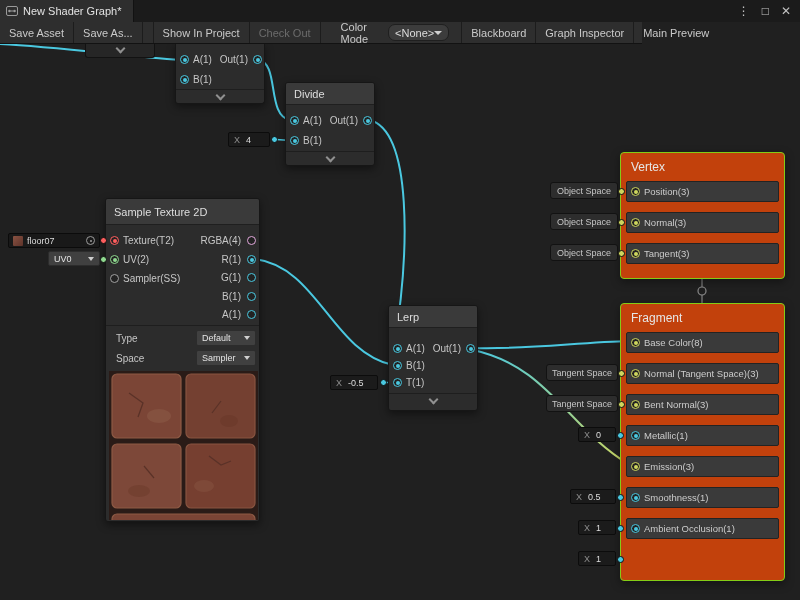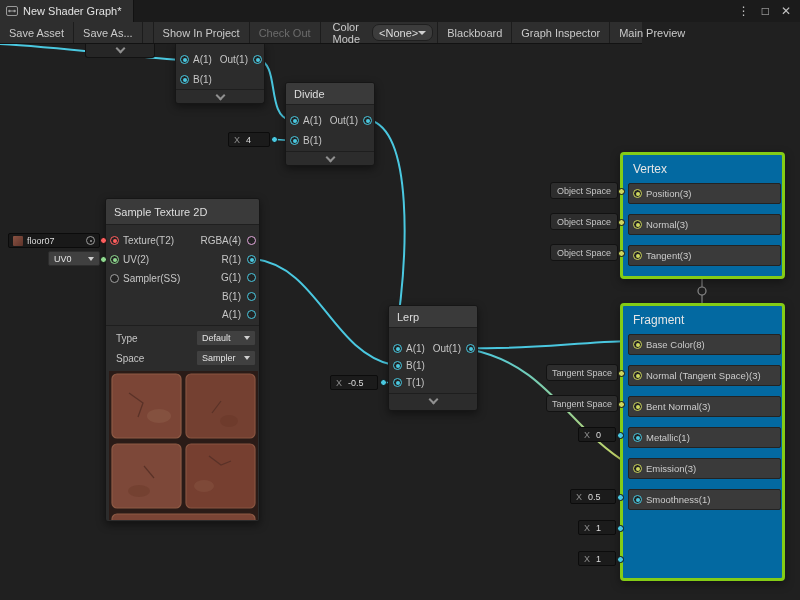--- a/index.html
+++ b/index.html
@@ -10,22 +10,22 @@
   .titlebar { position:absolute; top:0; left:0; width:800px; height:22px; background:#1b1b1b; display:flex; align-items:center; z-index:6; }
   .tab { height:22px; background:#2e2e2e; display:flex; align-items:center; padding:0 12px 0 6px; gap:5px; font-size:11px; color:#e3e3e3; border-right:1px solid #121212; }
   .win-controls { margin-left:auto; display:flex; align-items:center; gap:12px; padding-right:9px; color:#c2c2c2; font-size:12px; }
   .win-controls span { cursor:default; }
 
   
   .toolbar { position:absolute; left:0; top:22px; width:642px; height:22px; background:#2e2e2e; border-bottom:1px solid #121212; display:flex; align-items:stretch; font-size:11px; color:#cacaca; z-index:6; }
   .tbtn { display:flex; align-items:center; padding:0 9px; border-right:1px solid #1c1c1c; white-space:nowrap; }
   .tbtn.gapleft { margin-left:10px; border-left:1px solid #1c1c1c; }
   .tbtn.disabled { color:#6c6c6c; }
-  .tb-label { display:flex; align-items:center; padding:0 8px 0 0; margin-left:12px; }
-  .tb-dd { display:flex; align-items:center; background:#3c3c3c; border:1px solid #1f1f1f; border-radius:7px; margin:2px 4px; padding:0 6px; width:95px; color:#dcdcdc; }
+  .tb-label { display:flex; align-items:center; padding:0 8px 0 0; margin-left:20px; }
+  .tb-dd { display:flex; align-items:center; background:#3c3c3c; border:1px solid #1f1f1f; border-radius:7px; margin:2px 12px; padding:0 6px; width:95px; color:#dcdcdc; }
   .tb-dd .arr { margin-left:auto; width:0; height:0; border-left:4px solid transparent; border-right:4px solid transparent; border-top:4px solid #cfcfcf; }
   .tb-right { margin-left:auto; display:flex; }
   .tb-right .tbtn { border-right:none; border-left:1px solid #1c1c1c; }
 
   
   #wires { position:absolute; left:0; top:0; width:800px; height:600px; z-index:1; }
   .node { position:absolute; background:#2c2c2c; border:1px solid #161616; border-radius:3px; box-shadow:0 3px 9px rgba(0,0,0,.45); z-index:2; }
   .node-header { height:22px; background:#3a3a3a; border-bottom:1px solid #1f1f1f; border-radius:2px 2px 0 0; font-size:11px; color:#dedede; line-height:22px; padding:0 8px; white-space:nowrap; }
   .node-divider { position:absolute; left:0; right:0; border-top:1px solid #1e1e1e; }
   .chevron { position:absolute; width:7px; height:7px; border-right:2px solid #909090; border-bottom:2px solid #909090; transform:rotate(45deg); }
@@ -39,21 +39,21 @@
   .vfield .fx { color:#8f8f8f; }
   .pill { position:absolute; background:#2d2d2d; border:1px solid #121212; border-radius:3px; height:17px; font-size:9px; color:#c6c6c6; display:flex; align-items:center; justify-content:center; padding:0 5px; z-index:2; white-space:nowrap; }
   .mini-dot { position:absolute; width:7px; height:7px; border-radius:50%; background:var(--pc); border:1px solid #0e0e0e; z-index:3; }
   .texfield { position:absolute; left:8px; top:233px; width:92px; height:15px; background:#191919; border:1px solid #0b0b0b; border-radius:2px; display:flex; align-items:center; font-size:9px; color:#dcdcdc; padding:0 4px; gap:4px; z-index:2; }
   .texthumb { width:10px; height:10px; background:linear-gradient(135deg,#8a5242,#5d332a); border-radius:1px; flex:none; }
   .picker { margin-left:auto; width:9px; height:9px; border:1px solid #9b9b9b; border-radius:50%; position:relative; flex:none; }
   .picker::after { content:""; position:absolute; left:2.5px; top:2.5px; width:2px; height:2px; background:#9b9b9b; border-radius:50%; }
   .collapsed-stub { position:absolute; left:85px; top:44px; width:70px; height:14px; background:#262626; border:1px solid #121212; border-top:none; border-radius:0 0 3px 3px; z-index:2; }
 
   
-  .stack { position:absolute; background:#0369a1; border:3px solid #84cc16; border-radius:4px; box-shadow:0 3px 10px rgba(0,0,0,.4); z-index:2; }
+  .stack { position:absolute; background:#c2410c; border:1px solid #84cc16; border-radius:4px; box-shadow:0 3px 10px rgba(0,0,0,.4); z-index:2; }
   .stack-title { font-size:12px; color:#e6e6e6; padding:7px 10px 5px; }
   .stack-row { position:absolute; left:5px; width:153px; height:21px; background:#3a3a3a; border:1px solid #232323; border-radius:2px; }
   .stack-row .port { left:4px; top:5px; }
   .stack-row .plabel { left:17px; top:4px; font-size:9.5px; color:#cccccc; }
 </style>
 </head>
 <body>
 
 <div id="app">
 
@@ -250,20 +250,24 @@
       <span class="plabel">Metallic(1)</span>
     </div>
     <div class="stack-row" style="top:152px">
       <span class="port connected" style="--pc:#cdd65e"></span>
       <span class="plabel">Emission(3)</span>
     </div>
     <div class="stack-row" style="top:183px">
       <span class="port connected" style="--pc:#4ac8e0"></span>
       <span class="plabel">Smoothness(1)</span>
     </div>
+    <div class="stack-row" style="top:214px">
+      <span class="port connected" style="--pc:#4ac8e0"></span>
+      <span class="plabel">Ambient Occlusion(1)</span>
+    </div>
   </div>
   <div class="pill" style="left:546px;top:364px;width:72px">Tangent Space</div>
   <span class="mini-dot" style="--pc:#cdd65e;left:618px;top:369.5px"></span>
   <div class="pill" style="left:546px;top:395px;width:72px">Tangent Space</div>
   <span class="mini-dot" style="--pc:#cdd65e;left:618px;top:400.5px"></span>
 
   <div class="vfield" style="left:578px;top:427px;width:38px">
     <span class="fx">X</span>
     <span>0</span>
   </div>

